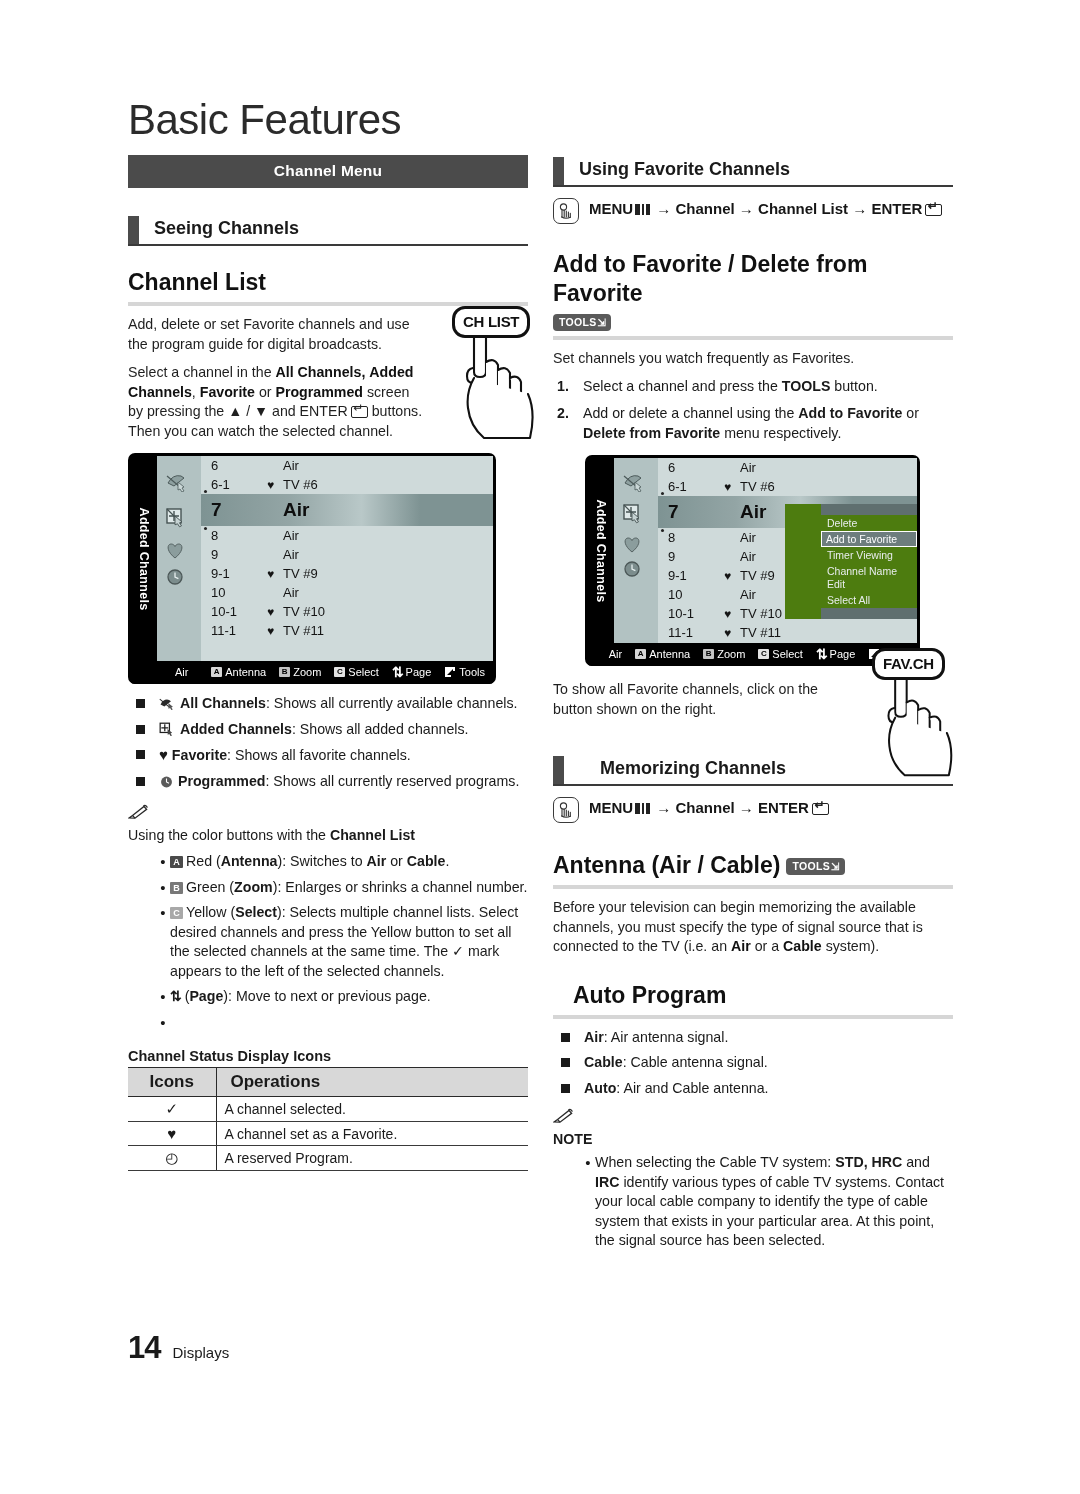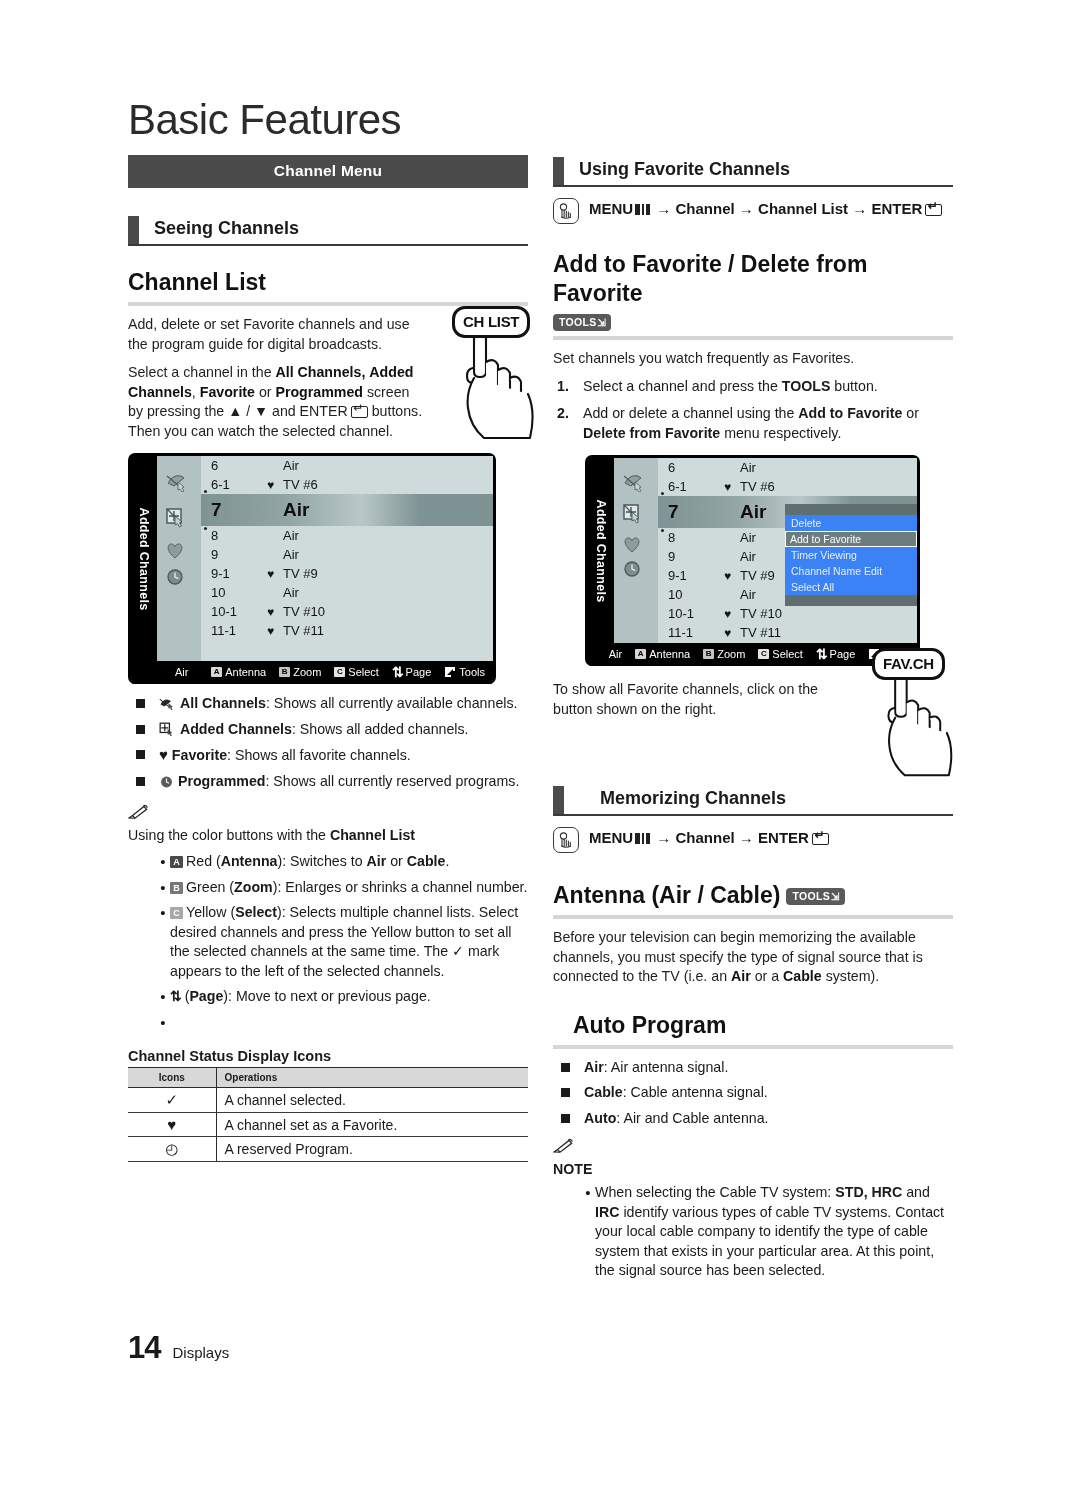--- a/index.html
+++ b/index.html
@@ -114,21 +114,21 @@
   .tool-glyph { display:inline-block; width:15px; }
 
   
   .tbl-title {
     font-size:14.5px; font-weight:bold; margin-top:16px; padding-bottom:3px;
     border-bottom:1.6px solid #2a2a2a; display:block;
   }
   table.status { border-collapse:collapse; width:100%; margin-top:0px; font-size:14px; }
   table.status th {
     background:#d8d8d8; font-weight:bold; text-align:left;
-    border-bottom:1.6px solid #2a2a2a; padding:4px 8px; font-size:10px;
+    border-bottom:1.6px solid #2a2a2a; padding:4px 14px; font-size:17px;
   }
   table.status th.c0 { text-align:center; width:88px; border-right:1.6px solid #2a2a2a; }
   table.status td { border-bottom:1.4px solid #3a3a3a; padding:3px 8px; font-size:14px; }
   table.status td.c0 { text-align:center; border-right:1.6px solid #2a2a2a; font-size:15px; }
 
   
   .step { display:flex; font-size:14.2px; line-height:19.5px; margin-top:8px; }
   .step .n { flex:0 0 auto; width:30px; font-weight:bold; padding-left:4px; }
   .step .txt { flex:1 1 auto; }
 
@@ -173,22 +173,22 @@
   .tv-bar .air { margin-right:auto; margin-left:36px; }
   .tv-bar .bk { display:inline-flex; align-items:center; gap:3px; }
   .bk .ch {
     display:inline-block; width:11px; height:10px; font-size:8px; font-weight:bold;
     line-height:10px; text-align:center; color:#000; background:#bdbdbd; border-radius:1px;
   }
   .bk .ch.a { background:#d6d6d6; } .bk .ch.b { background:#c4c4c4; } .bk .ch.c { background:#e4e4e4; }
 
   
   .ctx {
-    position:absolute; right:0; top:0; width:132px; background:#3b82f6;
-    color:#e8eded; font-size:10.5px; z-index:5;
+    position:absolute; right:0; top:0; width:132px; background:#4d7c0f;
+    color:#e8eded; font-size:10.5px; z-index:5;padding-left:36px;
   }
   .ctx .capbar { height:11px; background:#5f6f6f; }
   .ctx .ci { padding:1.5px 6px; line-height:13px; }
   .ctx .ci.hl { border:1.6px solid #ffffff; background:#6d7d7d; color:#fff; padding:0.5px 4px; }
 
   
   .remote { position:absolute; }
   .rbtn {
     border:3px solid #111; border-radius:13px; background:#fff;
     font-size:15px; font-weight:bold; text-align:center; letter-spacing:-0.3px;
@@ -611,21 +611,21 @@
                 <path d="M1 1 h10 v4 h-2 v-2 l-6 6 h4 v2 h-6 z" fill="#fff"></path>
               </svg>
           </span>
           <span>Tools</span>
         </span>
       </div>
     </div>
 
     <div class="p" style="width:290px; margin-top:14px;">To show all Favorite channels, click on the button shown on the right.</div>
 
-    <div class="sec-head" style="margin-top:65px;padding-left:47px;">
+    <div class="sec-head" style="margin-top:35px;padding-left:47px;">
       <span class="tab"></span>
       <span>Memorizing Channels</span>
     </div>
 
     <div class="menupath">
       <span class="hand-key">
         <svg width="20" height="20" viewBox="0 0 20 20">
           <circle cx="6.5" cy="5" r="3.1" fill="none" stroke="#333" stroke-width="1.1"></circle>
           <path d="M5 8.5 L5 15 M7.2 8 L7.2 15 M9.3 9 L9.3 15 M11.4 10 L11.4 15 M13.3 11.2 L13.3 15.3" stroke="#333" stroke-width="1.1" fill="none" stroke-linecap="round"></path>
           <path d="M4.2 14.8 Q9 17.6 13.8 14.9" stroke="#333" stroke-width="1.1" fill="none"></path>

